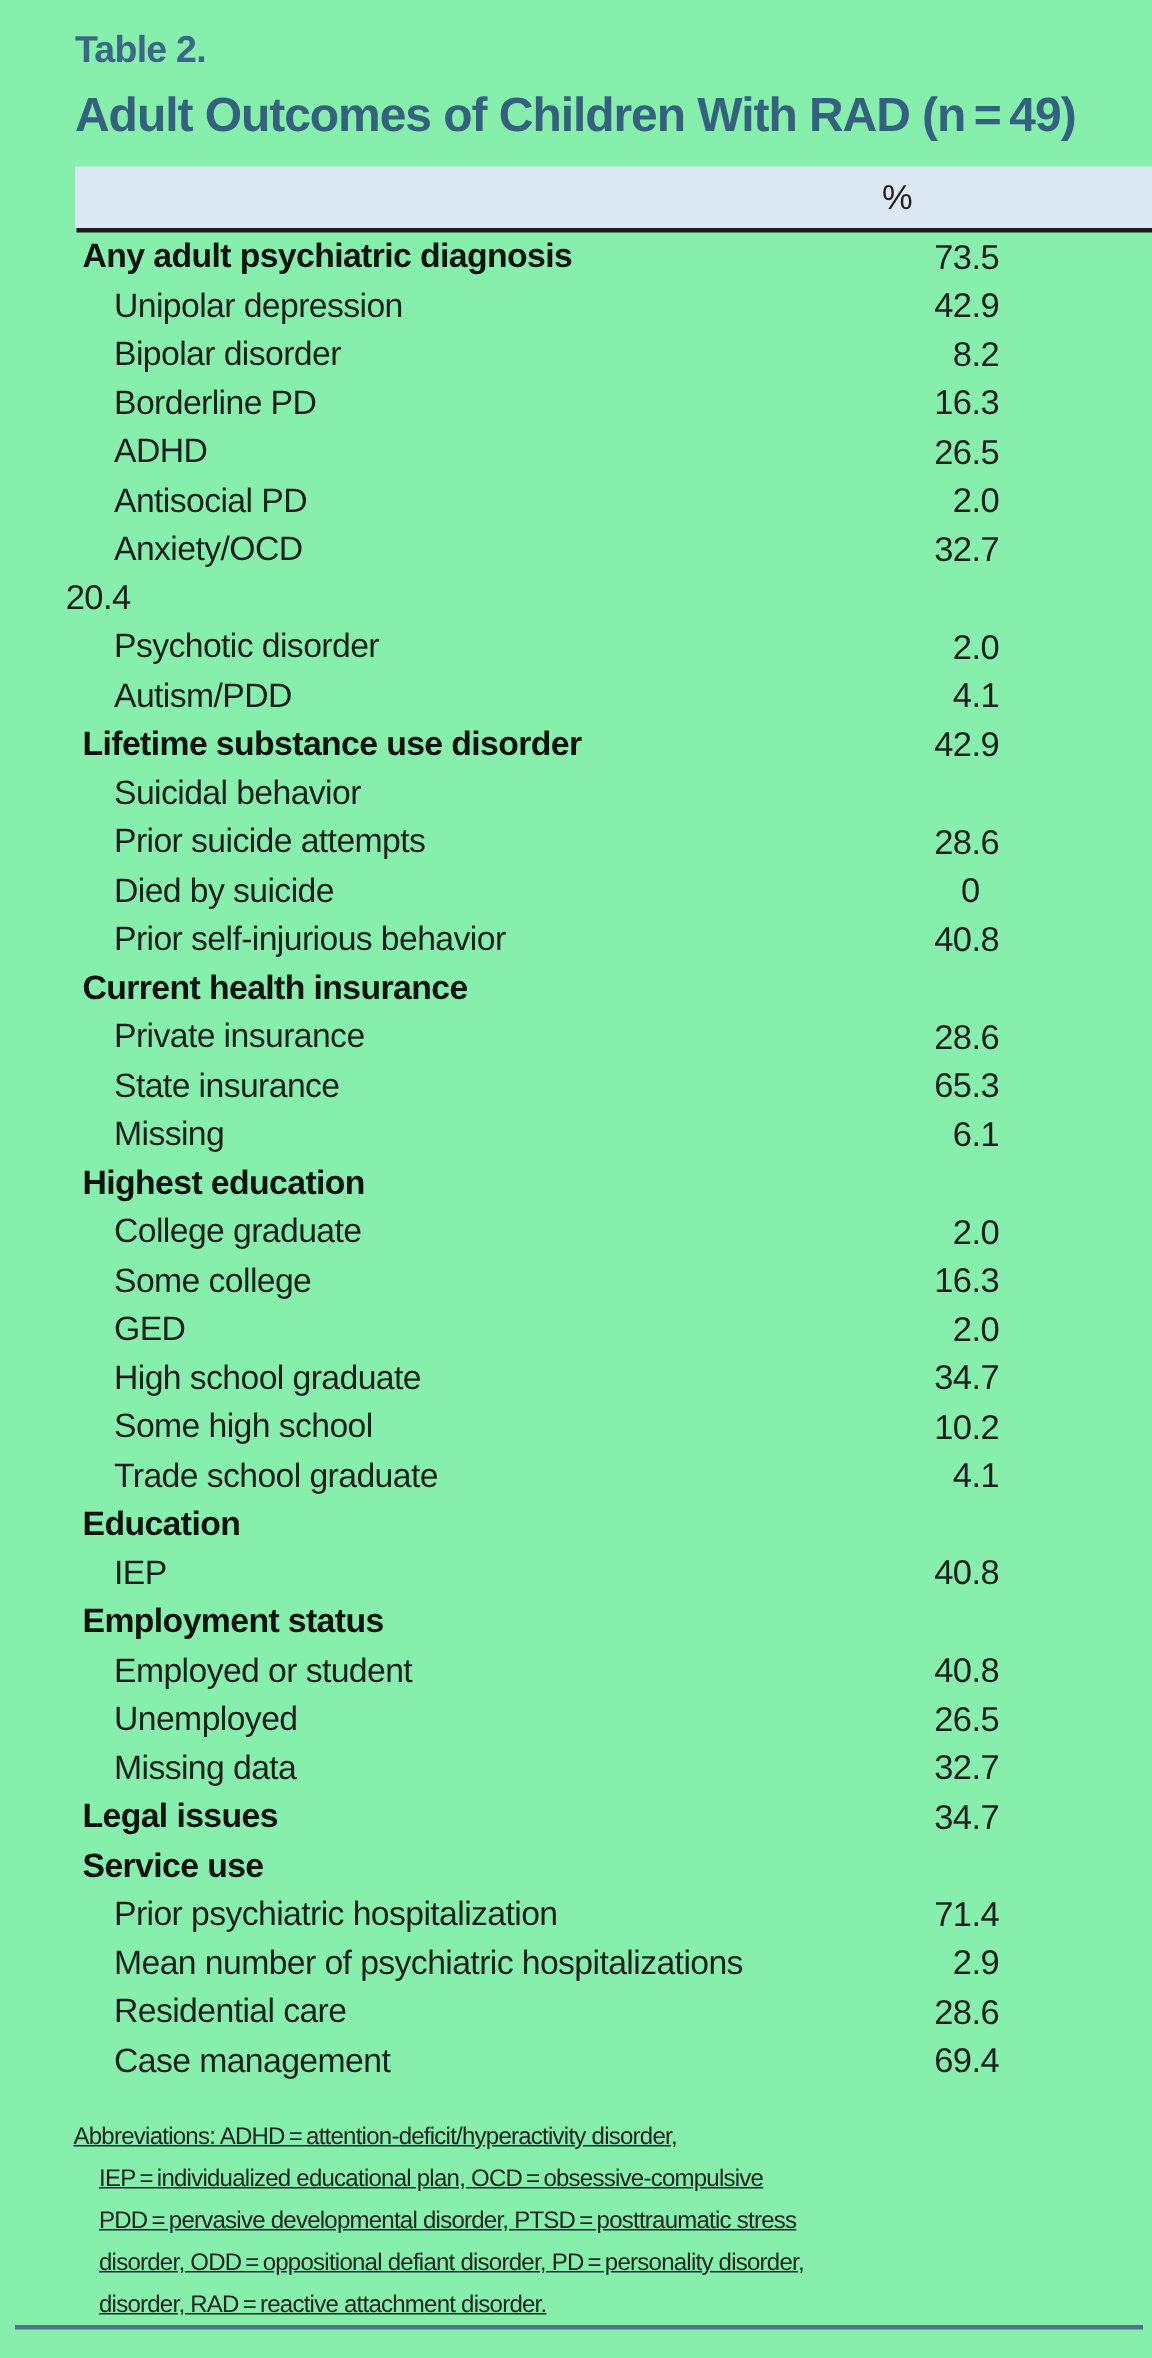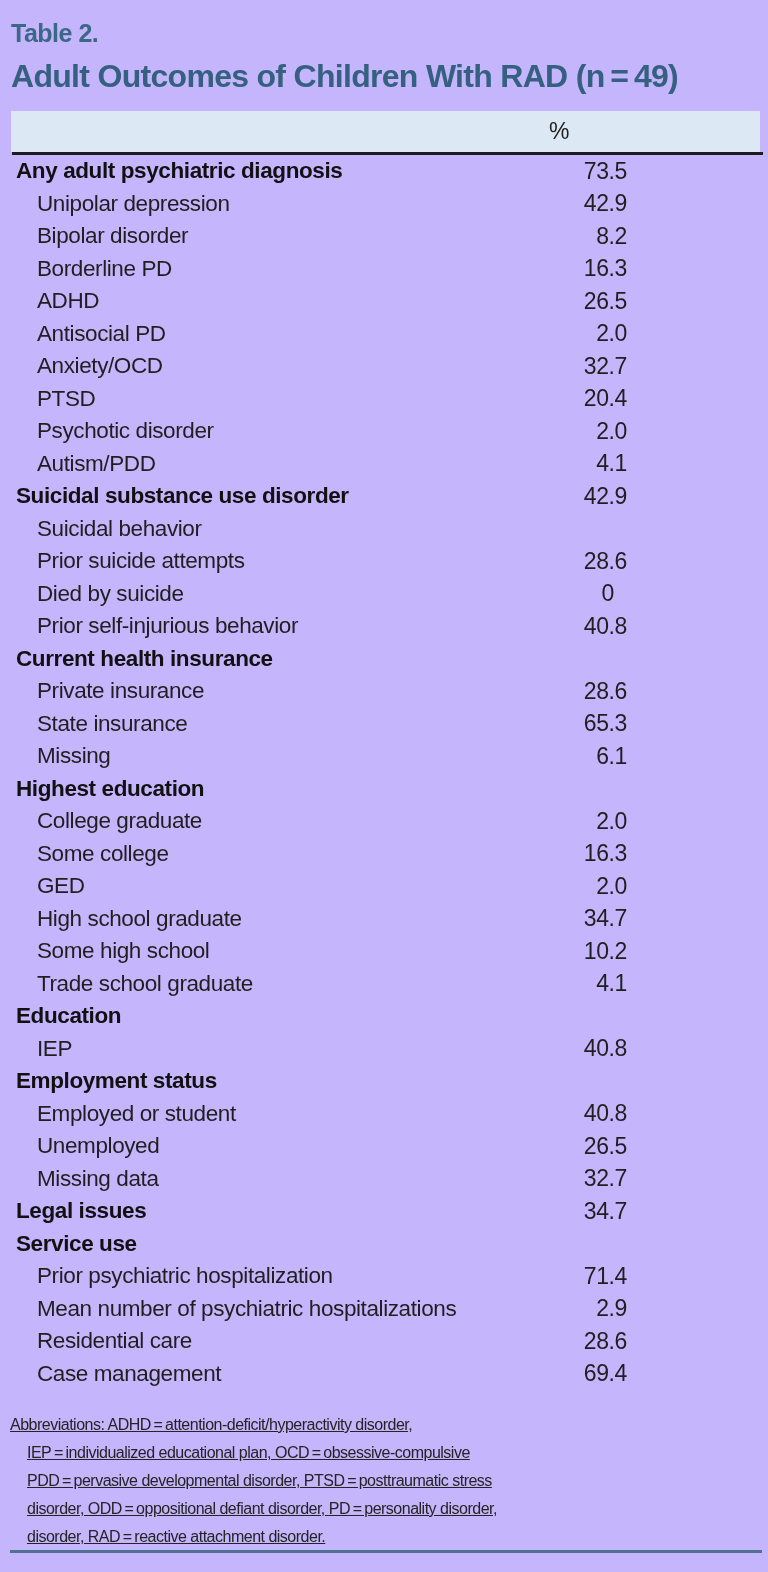--- a/index.html
+++ b/index.html
@@ -1,21 +1,22 @@
 <!DOCTYPE html>
 <html><head>
 <meta charset="utf-8">
 <style>
   * { margin:0; padding:0; box-sizing:border-box; }
   html,body { background:#ffffff; }
   .page {
     position:relative; width:768px; height:1572px;
-    background:#c4b5fd; overflow:hidden;
+    background:#86efac; overflow:hidden;
     font-family:"Liberation Sans", sans-serif;
     color:#1f1f1f;
+    padding-left:39px;
   }
   .table-label {
     margin:18px 0 0 11px;
     font-size:25px; font-weight:bold; letter-spacing:-0.5px;
     color:#3c6786; line-height:30px;
   }
   .table-title {
     margin:8px 0 0 11px;
     font-size:32px; font-weight:bold; letter-spacing:-0.7px;
     color:#35607f; line-height:40px; white-space:nowrap;
@@ -98,33 +99,32 @@
   </div>
       <div class="trow sub">
     <div class="label">Antisocial PD</div>
     <div class="value">2.0</div>
   </div>
       <div class="trow sub">
     <div class="label">Anxiety/OCD</div>
     <div class="value">32.7</div>
   </div>
       <div class="trow sub">
-    <div class="label">PTSD</div>
     <div class="value">20.4</div>
   </div>
       <div class="trow sub">
     <div class="label">Psychotic disorder</div>
     <div class="value">2.0</div>
   </div>
       <div class="trow sub">
     <div class="label">Autism/PDD</div>
     <div class="value">4.1</div>
   </div>
       <div class="trow cat">
-    <div class="label">Suicidal substance use disorder</div>
+    <div class="label">Lifetime substance use disorder</div>
     <div class="value">42.9</div>
   </div>
       <div class="trow sub">
     <div class="label">Suicidal behavior</div>
     <div class="value"></div>
   </div>
       <div class="trow sub">
     <div class="label">Prior suicide attempts</div>
     <div class="value">28.6</div>
   </div>

